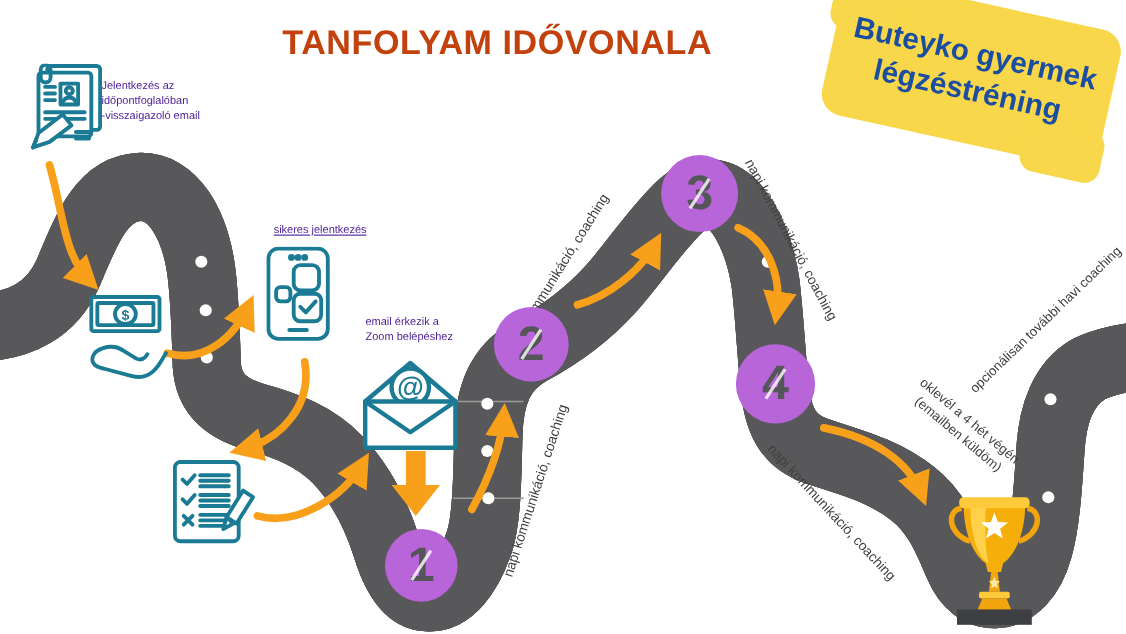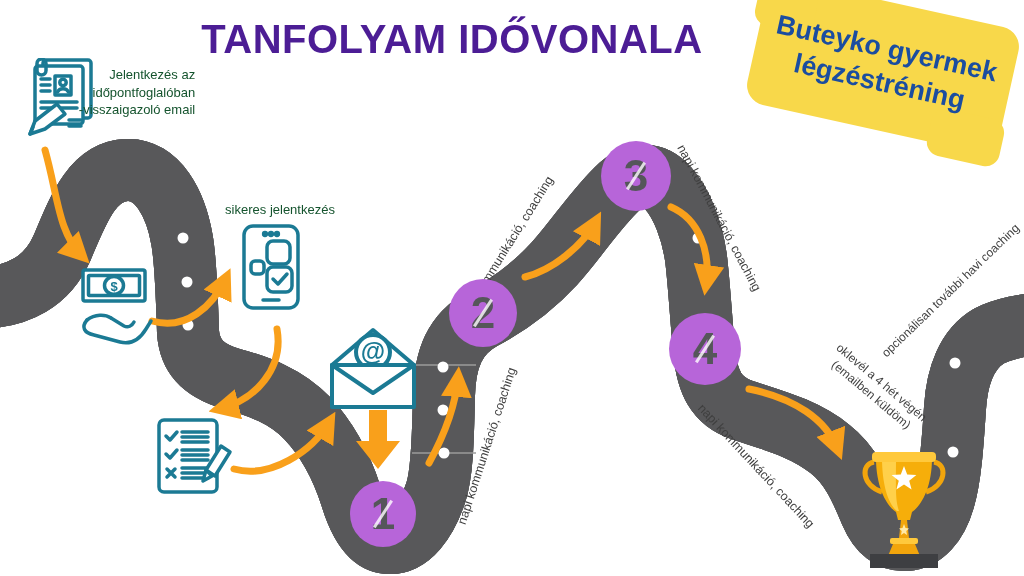--- a/index.html
+++ b/index.html
@@ -4,42 +4,42 @@
 <style>
   html,body{margin:0;padding:0;}
   .canvas{
     position:relative; width:1024px; height:576px; background:#ffffff;
     overflow:hidden; font-family:"Liberation Sans",sans-serif;
   }
   .road-svg{position:absolute; left:0; top:0; z-index:1;}
   
   [data-name="page-title"]{
     position:absolute; left:452px; top:39px; transform:translate(-50%,-50%);
-    font-size:40px; font-weight:800; color:#4c1d95; letter-spacing:.5px;
+    font-size:31px; font-weight:800; color:#c2410c; letter-spacing:.5px;
     white-space:nowrap; z-index:5;
   }
   
   .badge{position:absolute; left:754px; top:2px; width:258px; height:128px;
     transform:rotate(12.5deg); z-index:5;}
   .badge .bg{position:absolute; inset:0; background:#f8d84a; border-radius:20px;}
   .badge .tab-br{position:absolute; right:-4px; bottom:-12px; width:74px; height:48px;
     background:#f8d84a; border-radius:14px;}
   .badge .tab-tl{position:absolute; left:-8px; top:6px; width:60px; height:44px;
     background:#f8d84a; border-radius:14px;}
   .badge .txt{position:relative; width:100%; height:100%; display:flex;
     align-items:center; justify-content:center; text-align:center;
     font-weight:bold; font-size:27px; line-height:1.25; color:#1b4da0;
     white-space:pre-line;}
   
-  .lbl{position:absolute; transform:translate(-50%,-50%); font-size:13px;
-    color:#14532d; text-align:right; white-space:pre-line; line-height:1.35;
+  .lbl{position:absolute; transform:translate(-50%,-50%); font-size:10px;
+    color:#4c1d95; text-align:left; white-space:pre-line; line-height:1.35;
     z-index:4;}
   [data-name="signup-label"]{left:137px; top:92px;}
   [data-name="fee-label"]{left:96px; top:362px;}
-  [data-name="success-label"]{left:280px; top:210px; white-space:nowrap;}
+  [data-name="success-label"]{left:291px; top:210px; white-space:nowrap;text-decoration:underline;}
   [data-name="survey-label"]{left:193px; top:521px;}
   [data-name="email-zoom-label"]{left:372px; top:300px;}
   
   .rot{position:absolute; font-size:12.5px; color:#3f3f3f; white-space:nowrap;
     text-align:center; z-index:2; line-height:1.3;}
   [data-name="daily-label-1"]{left:507px; top:247px; transform:translate(-50%,-50%) rotate(-58deg);}
   [data-name="daily-label-2"]{left:719px; top:218px; transform:translate(-50%,-50%) rotate(62deg);}
   [data-name="daily-label-3"]{left:756px; top:466px; transform:translate(-50%,-50%) rotate(47deg);}
   [data-name="daily-label-4"]{left:487px; top:446px; transform:translate(-50%,-50%) rotate(-72deg);}
   [data-name="certificate-label"]{left:876px; top:389px; font-size:12px; white-space:pre-line;
@@ -142,20 +142,22 @@
     <div class="tab-tl" data-name="badge-tab"></div>
     <div class="tab-br" data-name="badge-tab"></div>
     <div class="txt" data-name="badge-label">Buteyko gyermek
 légzéstréning</div>
   </div>
 
   <div class="lbl" data-name="signup-label">Jelentkezés az
 időpontfoglalóban
 -visszaigazoló email</div>
   <div class="lbl" data-name="success-label">sikeres jelentkezés</div>
+  <div class="lbl" data-name="email-zoom-label">email érkezik a
+Zoom belépéshez</div>
 
   <div class="rot" data-name="daily-label-1">napi kommunikáció, coaching</div>
   <div class="rot" data-name="daily-label-2">napi kommunikáció, coaching</div>
   <div class="rot" data-name="daily-label-3">napi kommunikáció, coaching</div>
   <div class="rot" data-name="daily-label-4">napi kommunikáció, coaching</div>
   <div class="rot" data-name="certificate-label">oklevél a 4 hét végén
 (emailben küldöm)</div>
   <div class="rot" data-name="optional-label">opcionálisan további havi coaching</div>
 
   <div class="milestone" data-name="milestone-1">

